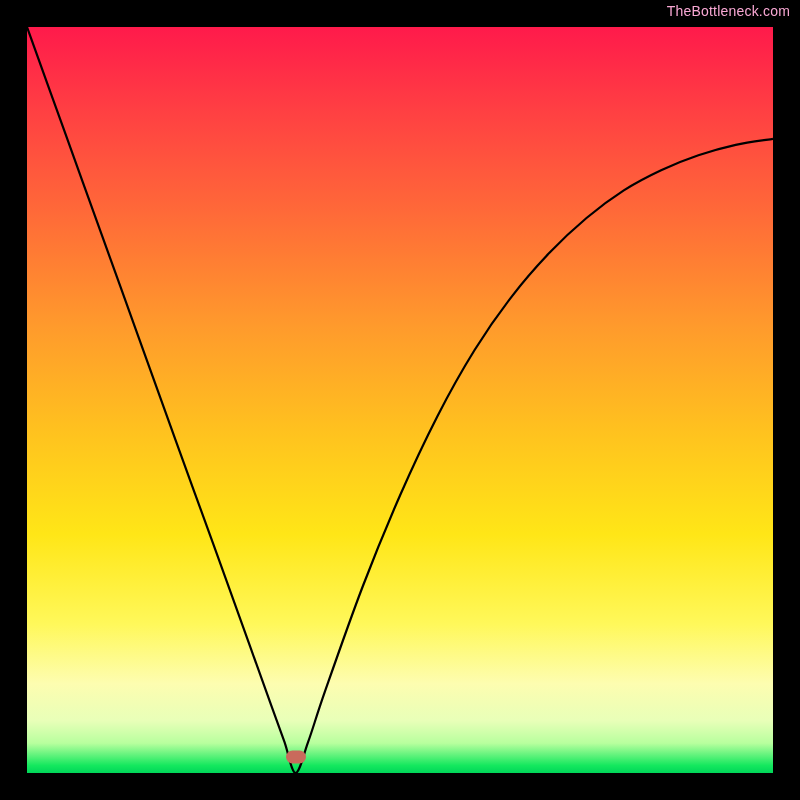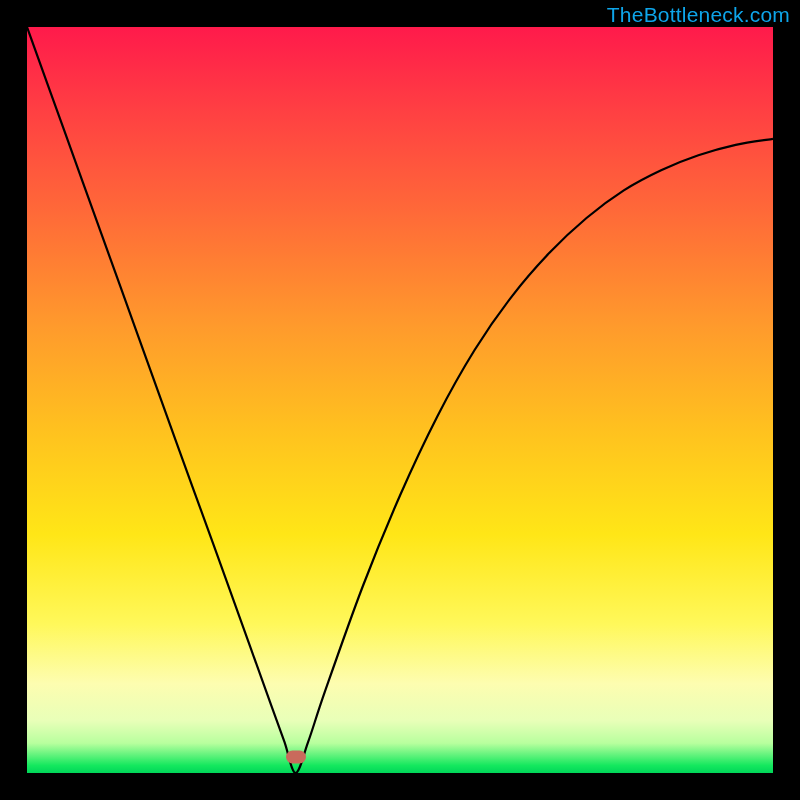--- a/index.html
+++ b/index.html
@@ -19,22 +19,22 @@
       #fff85a 80%,
       #fdfdb0 88%,
       #e8ffb8 93%,
       #b8ff9e 96%,
       #14e85e 99%,
       #00d659 100%);
   }
   .attrib {
     position: absolute;
     top: 3px; right: 10px;
-    color: #0ea5e9;
-    font-size: 21px;
+    color: #f9a8d4;
+    font-size: 14px;
     font-weight: 400;
     letter-spacing: 0.2px;
   }
   .curve-svg {
     position: absolute;
     left: 27px; top: 27px;
     width: 746px; height: 746px;
     pointer-events: none;
   }
   .curve-path { fill: none; stroke: #000; stroke-width: 2.2; }

